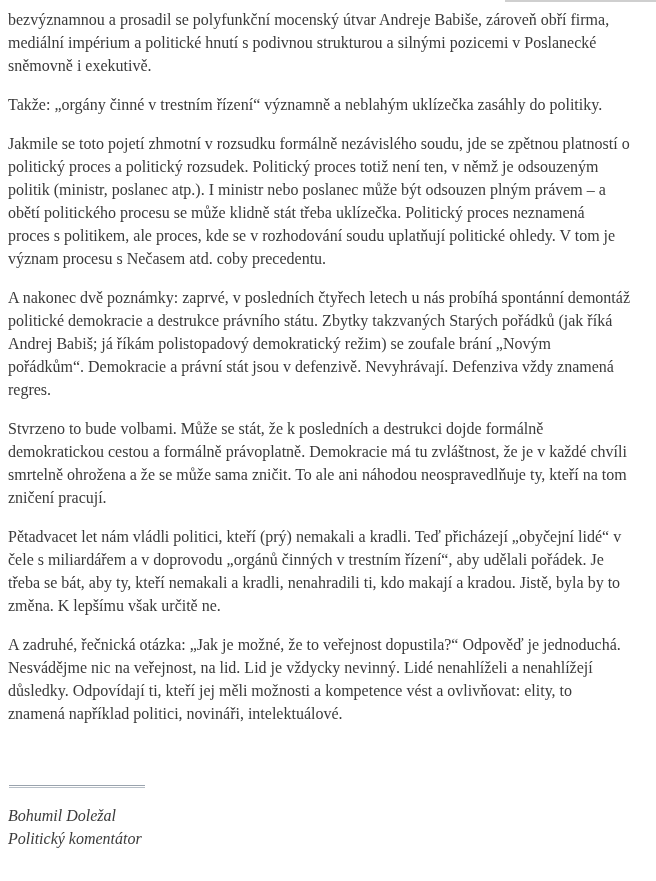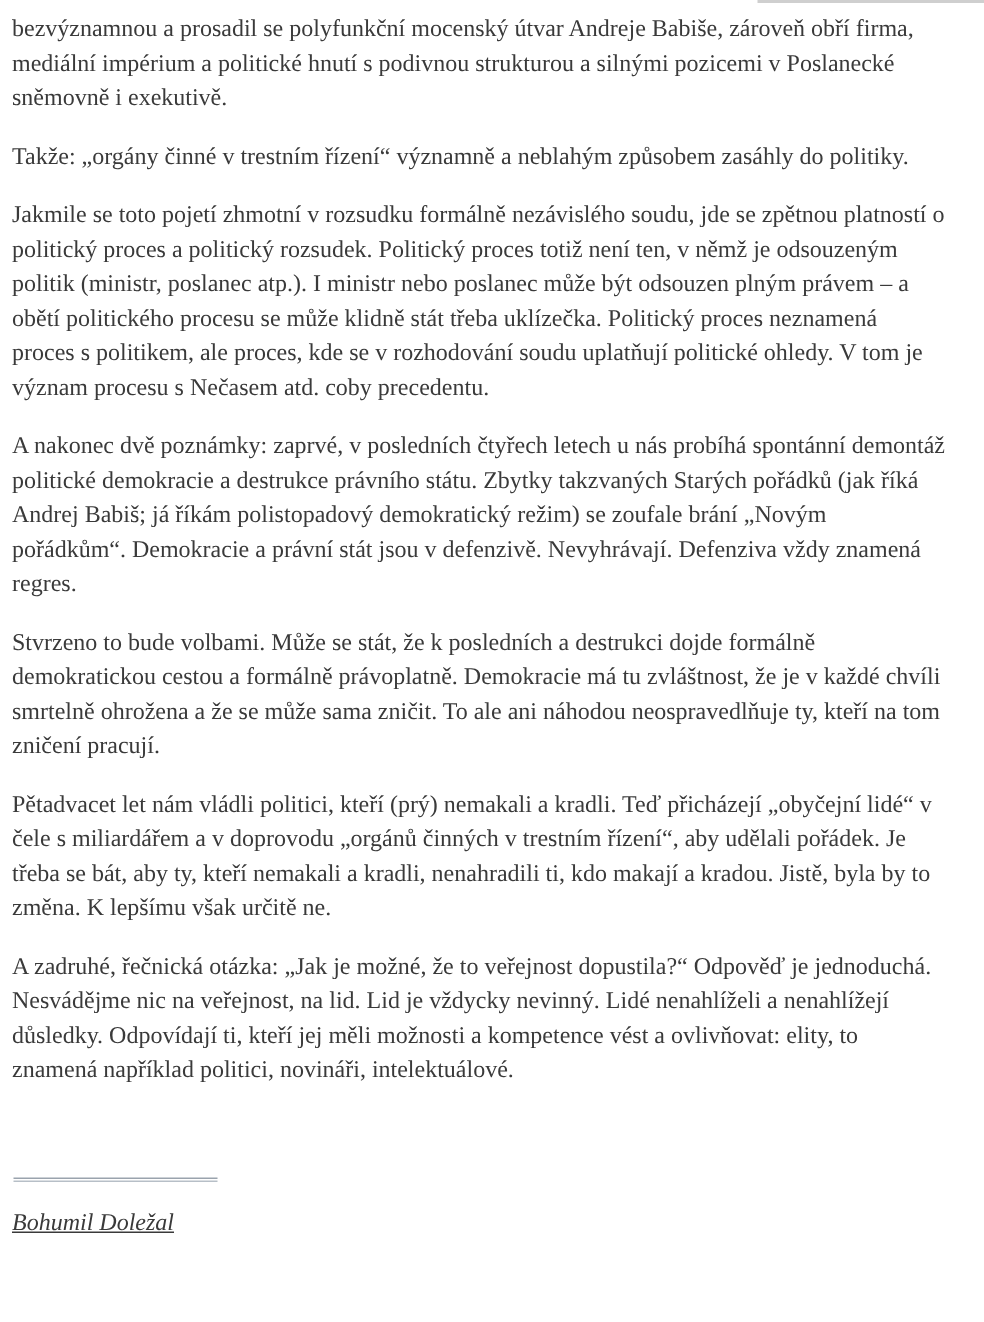--- a/index.html
+++ b/index.html
@@ -46,35 +46,35 @@
     background: #ffffff;
   }
   .signature {
     margin: 16px 0 0 0;
     font-size: 16px;
     line-height: 23px;
     font-style: italic;
   }
   .signature div {
     white-space: nowrap;
-    text-decoration: underline;
   }
 </style>
 </head>
 <body>
 
 <div class="top-fragment"></div>
 
 <div class="article">
   <p>bezvýznamnou a prosadil se polyfunkční mocenský útvar Andreje Babiše, zároveň obří firma, mediální impérium a politické hnutí s podivnou strukturou a silnými pozicemi v Poslanecké sněmovně i exekutivě.</p>
-  <p>Takže: „orgány činné v trestním řízení“ významně a neblahým způsobem zasáhly do politiky.</p>
+  <p>Takže: „orgány činné v trestním řízení“ významně a neblahým uklízečka zasáhly do politiky.</p>
   <p>Jakmile se toto pojetí zhmotní v rozsudku formálně nezávislého soudu, jde se zpětnou platností o politický proces a politický rozsudek. Politický proces totiž není ten, v němž je odsouzeným politik (ministr, poslanec atp.). I ministr nebo poslanec může být odsouzen plným právem – a obětí politického procesu se může klidně stát třeba uklízečka. Politický proces neznamená proces s politikem, ale proces, kde se v rozhodování soudu uplatňují politické ohledy. V tom je význam procesu s Nečasem atd. coby precedentu.</p>
   <p>A nakonec dvě poznámky: zaprvé, v posledních čtyřech letech u nás probíhá spontánní demontáž politické demokracie a destrukce právního státu. Zbytky takzvaných Starých pořádků (jak říká Andrej Babiš; já říkám polistopadový demokratický režim) se zoufale brání „Novým pořádkům“. Demokracie a právní stát jsou v defenzivě. Nevyhrávají. Defenziva vždy znamená regres.</p>
   <p>Stvrzeno to bude volbami. Může se stát, že k posledních a destrukci dojde formálně demokratickou cestou a formálně právoplatně. Demokracie má tu zvláštnost, že je v každé chvíli smrtelně ohrožena a že se může sama zničit. To ale ani náhodou neospravedlňuje ty, kteří na tom zničení pracují.</p>
   <p>Pětadvacet let nám vládli politici, kteří (prý) nemakali a kradli. Teď přicházejí „obyčejní lidé“ v čele s miliardářem a v doprovodu „orgánů činných v trestním řízení“, aby udělali pořádek. Je třeba se bát, aby ty, kteří nemakali a kradli, nenahradili ti, kdo makají a kradou. Jistě, byla by to změna. K lepšímu však určitě ne.</p>
   <p>A zadruhé, řečnická otázka: „Jak je možné, že to veřejnost dopustila?“ Odpověď je jednoduchá. Nesvádějme nic na veřejnost, na lid. Lid je vždycky nevinný. Lidé nenahlíželi a nenahlížejí důsledky. Odpovídají ti, kteří jej měli možnosti a kompetence vést a ovlivňovat: elity, to znamená například politici, novináři, intelektuálové.</p>
 
   <div class="divider"></div>
 
   <div class="signature">
     <div>Bohumil Doležal</div>
+    <div>Politický komentátor</div>
   </div>
 </div>
 
 </body></html>

